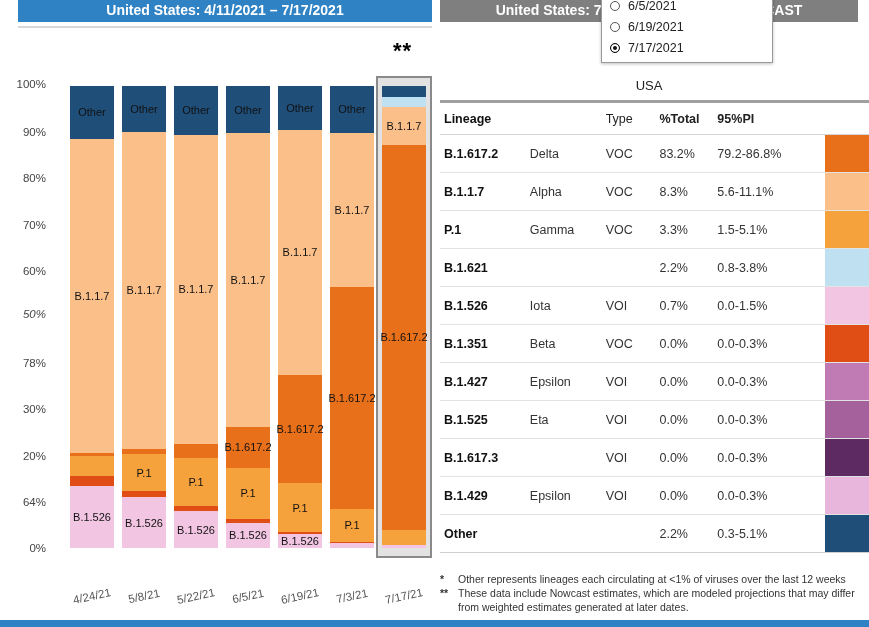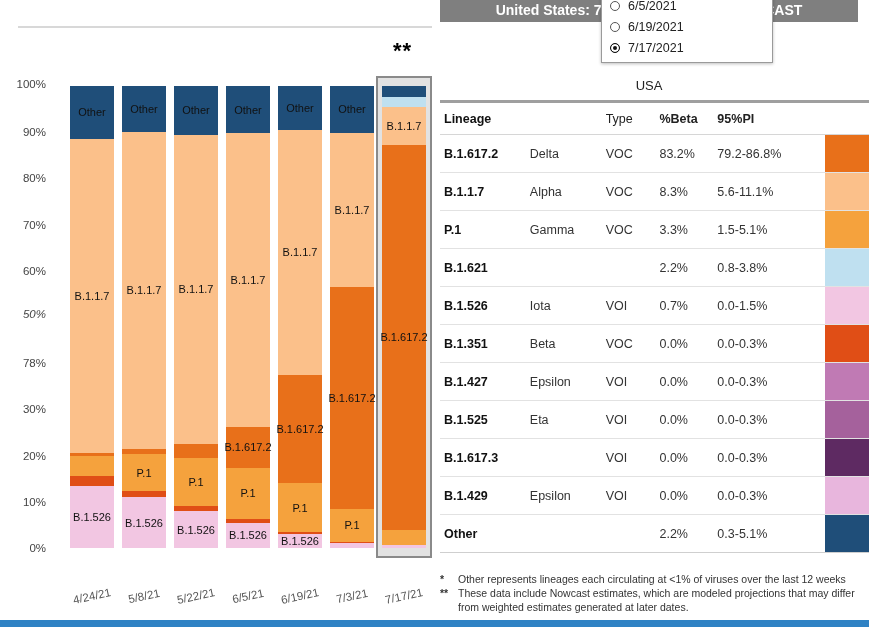--- a/index.html
+++ b/index.html
@@ -244,29 +244,30 @@
     left: 0; top: 620px;
     width: 869px; height: 7px;
     background: #2f82c4;
   }
 </style>
 </head>
 <body>
 
 <div id="left-panel">
 
+  <div id="left-title-bar">United States: 4/11/2021 – 7/17/2021</div>
   <div id="left-title-bar-under"></div>
   <div id="left-divider"></div>
 
   <div id="nowcast-star">**</div>
 
   <div id="chart-area">
     <div id="y-axis-labels">
         <div class="y-label" style="top: 478px;">0%</div>
-        <div class="y-label" style="top: 431.8px;">10%</div>
+        <div class="y-label" style="top: 431.8px;">64%</div>
         <div class="y-label" style="top: 385.6px;">20%</div>
         <div class="y-label" style="top: 339.4px;">30%</div>
         <div class="y-label" style="top: 293.2px;">78%</div>
         <div class="y-label" style="top: 244px; font-style: italic;">50%</div>
         <div class="y-label" style="top: 200.8px;">60%</div>
         <div class="y-label" style="top: 154.6px;">70%</div>
         <div class="y-label" style="top: 108.4px;">80%</div>
         <div class="y-label" style="top: 62.2px;">90%</div>
         <div class="y-label" style="top: 14px;">100%</div>
       </div>
@@ -402,21 +403,21 @@
   <div id="usa-heading">USA</div>
   <div id="table-top-rule"></div>
 
   <div id="table">
     <table>
       <thead>
         <tr>
           <th class="c-lineage">Lineage</th>
           <th class="c-type2"></th>
           <th class="c-type">Type</th>
-          <th class="c-total">%Beta</th>
+          <th class="c-total">%Total</th>
           <th class="c-pi">95%PI</th>
           <th class="c-swatch"></th>
         </tr>
       </thead>
       <tbody id="table-body">
           <tr>
             <td class="c-lineage">B.1.617.2</td>
             <td class="c-type2">Delta</td>
             <td class="c-type">VOC</td>
             <td class="c-total">83.2%</td>

